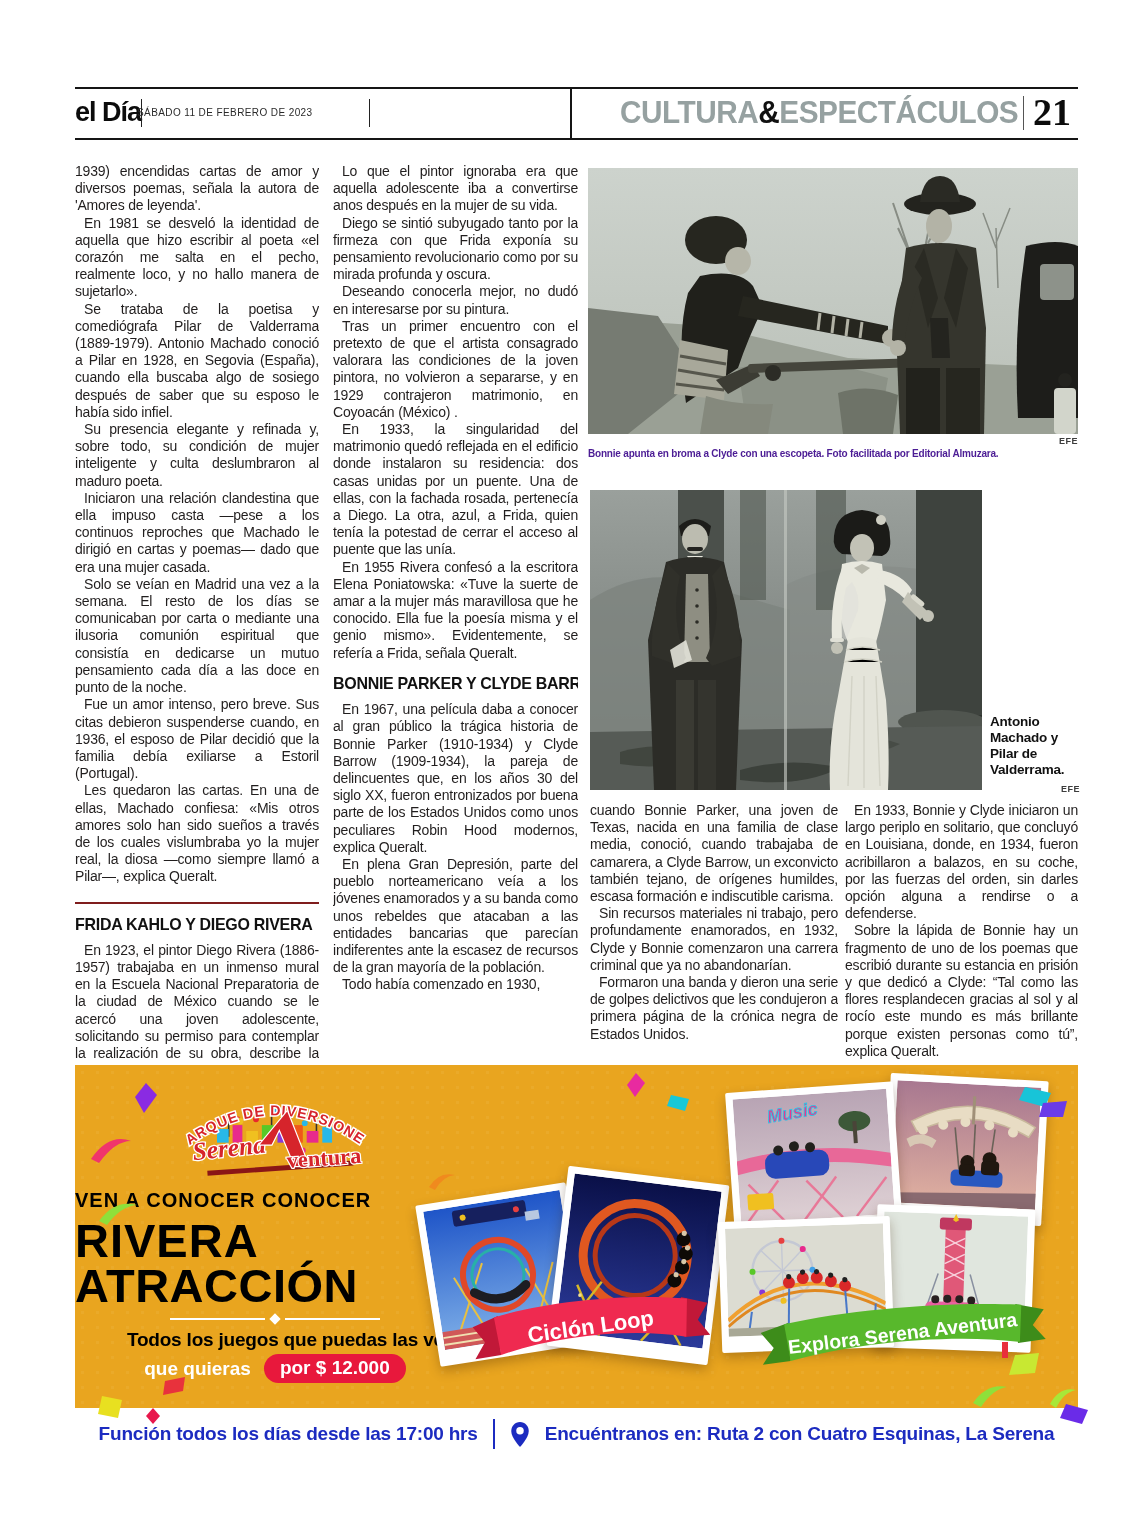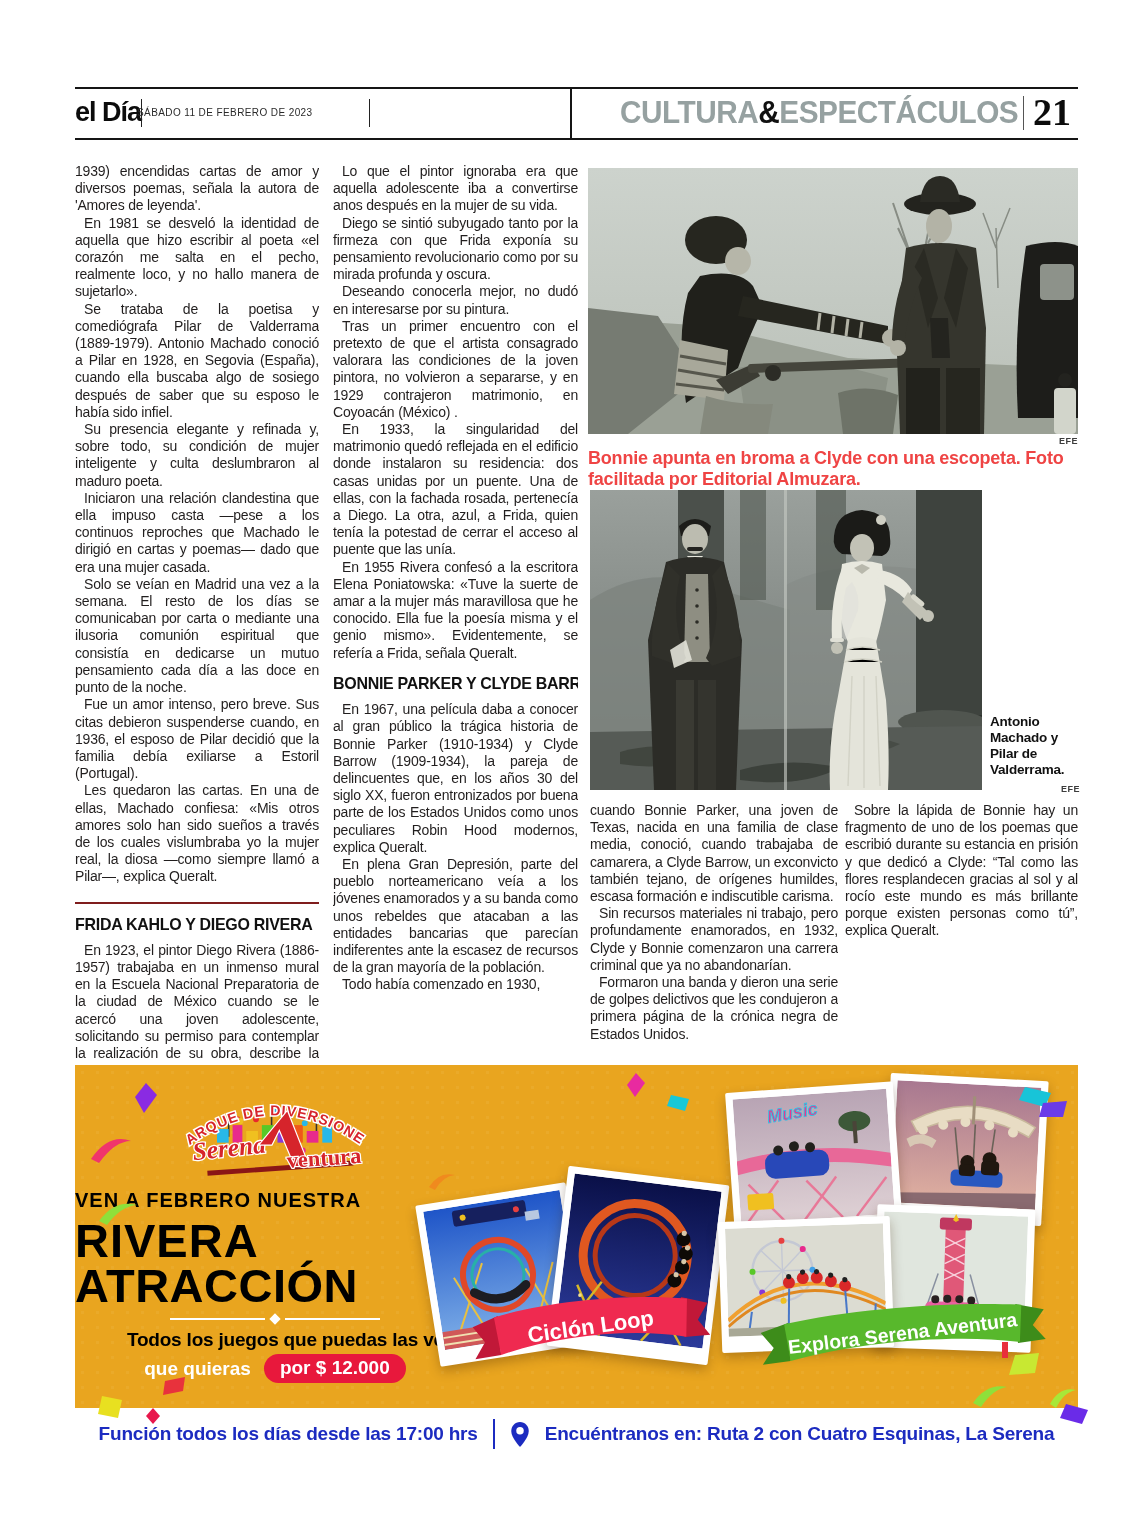--- a/index.html
+++ b/index.html
@@ -33,21 +33,21 @@
   .sec-head { font-size:17px; font-weight:700; letter-spacing:-.3px; color:#111; margin:13px 0 9px; transform:scaleX(.94); transform-origin:left; white-space:nowrap; }
   .sec-head.ruled { border-top:2px solid #7f1d1d; padding-top:12px; margin-top:16px; transform:none; }
   .sec-head.ruled span { display:inline-block; transform:scaleX(.94); transform-origin:left; white-space:nowrap; }
 
   
   .photo-block { position:absolute; }
   .pb1 { left:588px; top:168px; width:490px; }
   .pb2 { left:590px; top:490px; width:392px; }
   .photo-frame svg { display:block; }
   .credit { font-size:9px; font-weight:700; color:#3c3c3c; text-align:right; letter-spacing:.5px; margin-top:2px; }
-  .caption { font-size:18px; font-weight:700; color:#ef4444; letter-spacing:-.2px; margin-top:2px; }
+  .caption { font-size:10px; font-weight:700; color:#4c1d95; letter-spacing:-.2px; margin-top:2px; }
   .cap2 { position:absolute; left:990px; top:714px; width:90px; font-size:13.5px; font-weight:700; line-height:16px; color:#111; letter-spacing:-.2px; }
   .cap2 .credit { margin-top:3px; }
 
   
   .ad { position:absolute; left:75px; top:1065px; width:1003px; height:343px; background:#E9A51F;
         background-image:radial-gradient(rgba(255,255,255,.05) 1.5px, transparent 1.6px); background-size:15px 15px; overflow:hidden; }
   .ad-left { position:absolute; left:0; top:0; width:400px; text-align:center; color:#fff; z-index:2; }
   .logo { display:block; margin:14px auto 0; }
   .kicker { position:absolute; left:0; width:400px; top:124px; font-size:20px; font-weight:800; letter-spacing:1px; }
   .title1 { position:absolute; left:0; width:400px; top:152px; font-size:47px; font-weight:800; letter-spacing:1px; line-height:1; }
@@ -124,20 +124,21 @@
     <p>Todo había comenzado en 1930,</p>
   </div>
 
   <div class="col c3">
     <p class="ni">cuando Bonnie Parker, una joven de Texas, nacida en una familia de clase media, conoció, cuando trabajaba de camarera, a Clyde Barrow, un exconvicto también tejano, de orígenes humildes, escasa formación e indiscutible carisma.</p>
     <p>Sin recursos materiales ni trabajo, pero profundamente enamorados, en 1932, Clyde y Bonnie comenzaron una carrera criminal que ya no abandonarían.</p>
     <p>Formaron una banda y dieron una serie de golpes delictivos que les condujeron a primera página de la crónica negra de Estados Unidos.</p>
   </div>
 
   <div class="col c4">
+    <p>En 1933, Bonnie y Clyde iniciaron un largo periplo en solitario, que concluyó en Louisiana, donde, en 1934, fueron acribillaron a balazos, en su coche, por las fuerzas del orden, sin darles opción alguna a rendirse o a defenderse.</p>
     <p>Sobre la lápida de Bonnie hay un fragmento de uno de los poemas que escribió durante su estancia en prisión y que dedicó a Clyde: “Tal como las flores resplandecen gracias al sol y al rocío este mundo es más brillante porque existen personas como tú”, explica Queralt.</p>
   </div>
 
   <div class="photo-block pb1">
     <div class="photo-frame">
       <svg width="490" height="266" viewBox="0 0 490 266">
         <defs>
           <linearGradient id="sky1" x1="0" y1="0" x2="0" y2="1">
             <stop offset="0" stop-color="#cdd3cd"></stop>
               <stop offset="1" stop-color="#b9bfb7"></stop>
@@ -319,21 +320,21 @@
         </g>
         <text font-size="14.5" font-weight="bold" fill="#D6242B" stroke="#ffffff" stroke-width="3" paint-order="stroke" letter-spacing="1">
           <textPath href="#arcp" startOffset="50%" text-anchor="middle">PARQUE DE DIVERSIONES</textPath>
         </text>
         <rect x="30" y="88" width="150" height="5" fill="#8a1616" transform="rotate(-4 100 90)"></rect>
         <text class="seriflogo" x="16" y="82" font-size="26" font-weight="bold" font-style="italic" fill="#D6242B" stroke="#ffffff" stroke-width="2.6" paint-order="stroke" transform="rotate(-6 16 82)">Serena</text>
         <path d="M112,32 L134,88 L120,88 L104,50 L96,66 L84,66 Z" fill="#D6242B" stroke="#ffffff" stroke-width="2.4" paint-order="stroke"></path>
         <text class="seriflogo" x="112" y="90" font-size="23" font-weight="bold" fill="#D6242B" stroke="#ffffff" stroke-width="2.4" paint-order="stroke" transform="rotate(-4 112 90)">ventura</text>
       </svg>
     </div>
-    <div class="kicker">VEN A FEBRERO NUESTRA</div>
+    <div class="kicker">VEN A CONOCER CONOCER</div>
     <div class="title1">RIVERA</div>
     <div class="title2">ATRACCIÓN</div>
     <div class="divider">
         <span class="dline"></span>
         <span class="diamond"></span>
         <span class="dline"></span>
       </div>
     <div class="tag1">Todos los juegos que puedas las veces</div>
     <div class="tag2row">
       <span class="tag2">que quieras</span>

